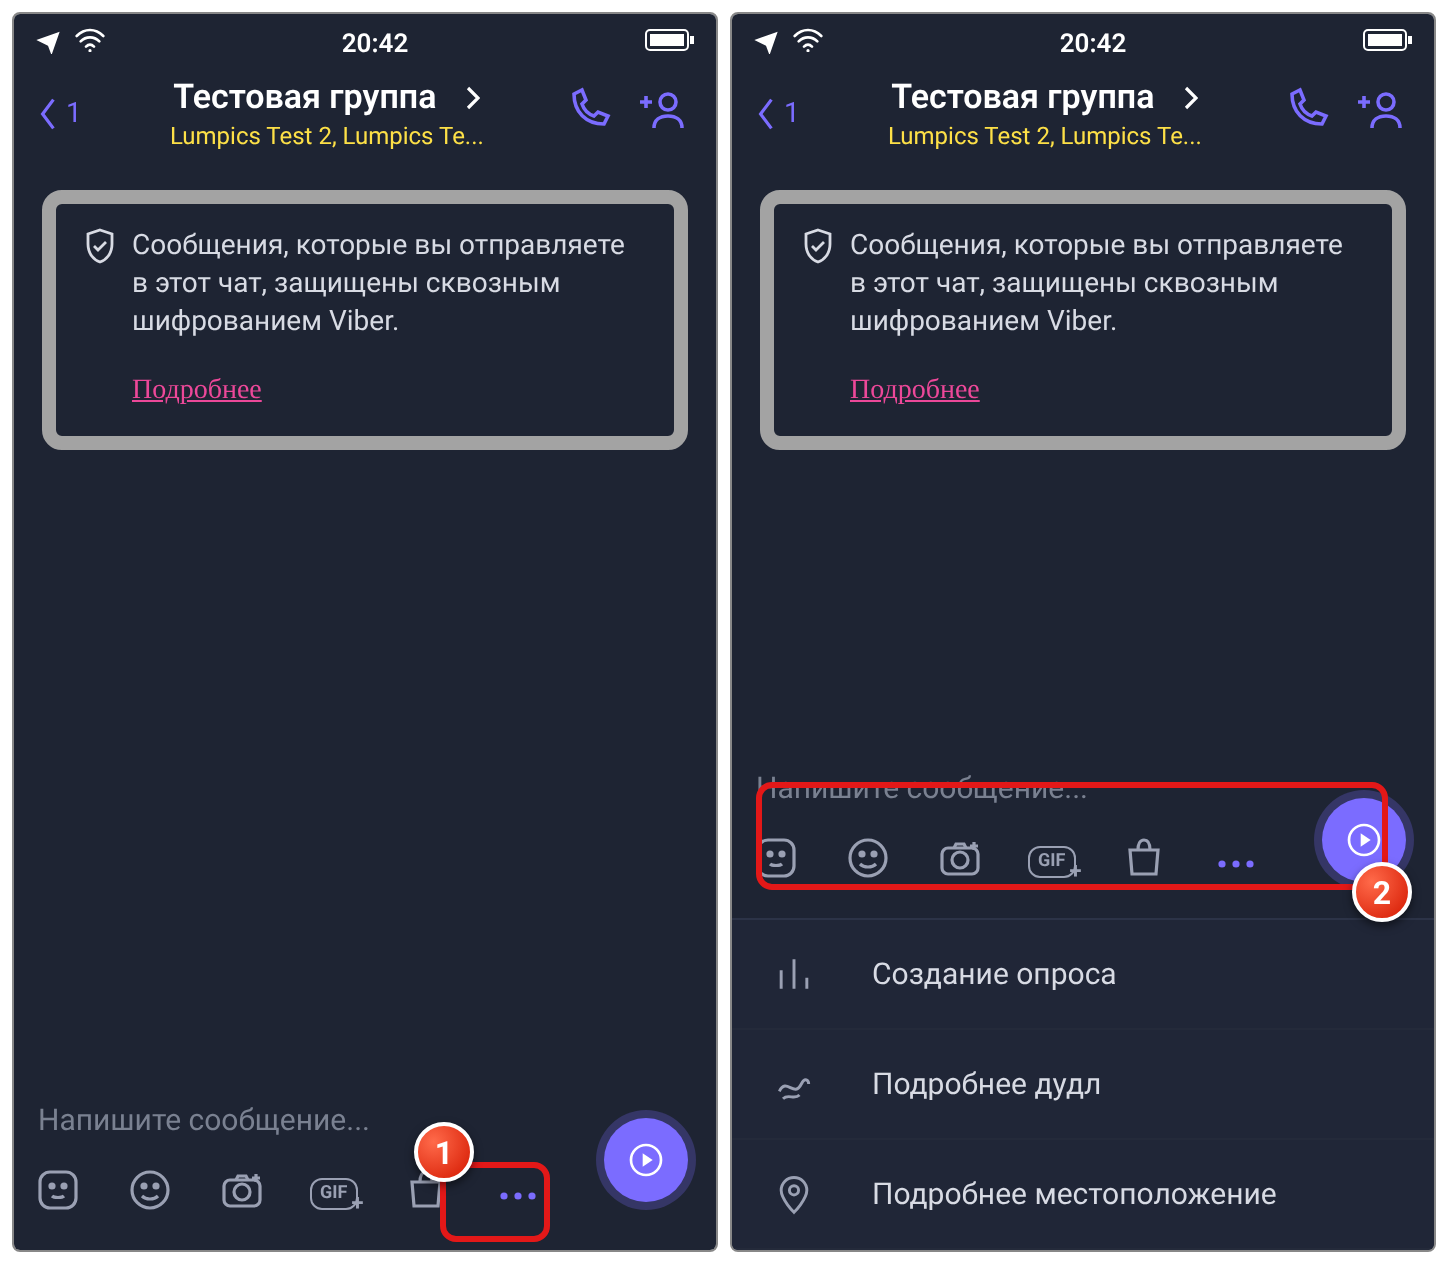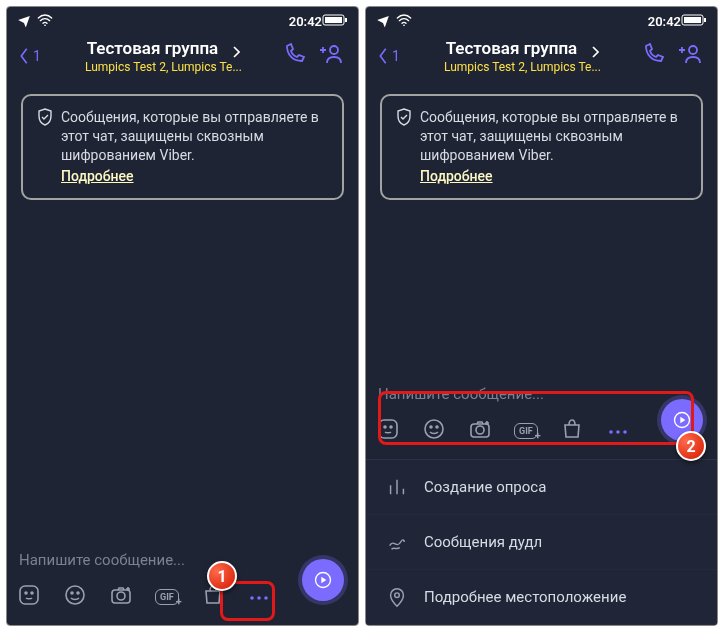--- a/index.html
+++ b/index.html
@@ -33,53 +33,53 @@
   .status-bar {
     display: flex;
     align-items: center;
     justify-content: space-between;
     padding: 6px 10px 2px;
     font-size: 13px;
     font-weight: 600;
     color: #fff;
   }
   .status-left, .status-right { display:flex; align-items:center; gap:6px; }
-  .status-center { flex:1; text-align:right; }
+  .status-center { flex:1; text-align:center; }
 
   .nav {
     display:flex;
     align-items:center;
     padding: 6px 6px 10px;
     gap:6px;
   }
   .back {
     color:#7b6cff;
     display:flex;
     align-items:center;
     gap:2px;
     font-size:14px;
     padding:4px;
   }
   .title-block { flex:1; text-align:center; }
-  .title-row { display:flex; align-items:flex-end; justify-content:center; gap:14px; }
+  .title-row { display:flex; align-items:center; justify-content:center; gap:14px; }
   .title { font-size:17px; font-weight:600; color:#fff; }
   .subtitle { font-size:12px; color:#fde047; margin-top:2px; }
   .nav-icons { display:flex; gap:14px; padding-right:6px; color:#7b6cff; }
 
   .chat-area { flex:1; padding:10px 14px; }
   .notice {
-    border:2px solid #a3a3a3;
+    border:7px solid #a3a3a3;
     border-radius:10px;
     padding:12px 14px;
     font-size:14px;
     line-height:1.35;
     color:#d8dbe4;
   }
   .notice-row { display:flex; gap:8px; align-items:flex-start; }
-  .notice a { color:#fef9c3; text-decoration: underline; font-weight:500; display:inline-block; margin-top:2px;}
+  .notice a { color:#ec4899; text-decoration: underline; font-weight:500; display:inline-block; margin-top:16px;font-family:Liberation Serif, serif;}
 
   .input-bar {
     padding: 10px 12px 6px;
     display:flex;
     align-items:center;
     font-size:15px;
     color:#7a8191;
   }
   .icon-row {
     display:flex;
@@ -126,21 +126,21 @@
     z-index:10;
   }
 
   .menu {
     background:#202637;
     border-top:1px solid #2c3347;
   }
   .menu-item {
     display:flex;
     align-items:center;
-    gap:16px;
+    gap:28px;
     padding:16px 20px;
     font-size:15px;
     color:#d8dbe4;
     border-bottom:1px solid rgba(255,255,255,0.02);
   }
   .menu-item svg { flex-shrink:0; }
 
   .svg-ico { stroke:#9aa0b3; fill:none; stroke-width:1.6; }
   .svg-accent { stroke:#7b6cff; fill:none; stroke-width:1.8; }
   .svg-white { stroke:#fff; fill:none; stroke-width:1.8; }
@@ -393,21 +393,21 @@
         <svg width="22" height="22" viewBox="0 0 24 24" class="svg-ico">
             <path d="M5 20V10M12 20V4M19 20v-6"></path>
           </svg>
         <span>Создание опроса</span>
       </div>
       <div class="menu-item">
         <svg width="22" height="22" viewBox="0 0 24 24" class="svg-ico">
             <path d="M4 16c4-8 8 4 12-4 2-4 4-2 4 0"></path>
             <path d="M6 20c3-3 6 1 9-2"></path>
           </svg>
-        <span>Сообщения дудл</span>
+        <span>Подробнее дудл</span>
       </div>
       <div class="menu-item">
         <svg width="22" height="22" viewBox="0 0 24 24" class="svg-ico">
             <path d="M12 22s7-7 7-12a7 7 0 10-14 0c0 5 7 12 7 12z"></path>
             <circle cx="12" cy="10" r="2.5"></circle>
           </svg>
         <span>Подробнее местоположение</span>
       </div>
     </div>
 

